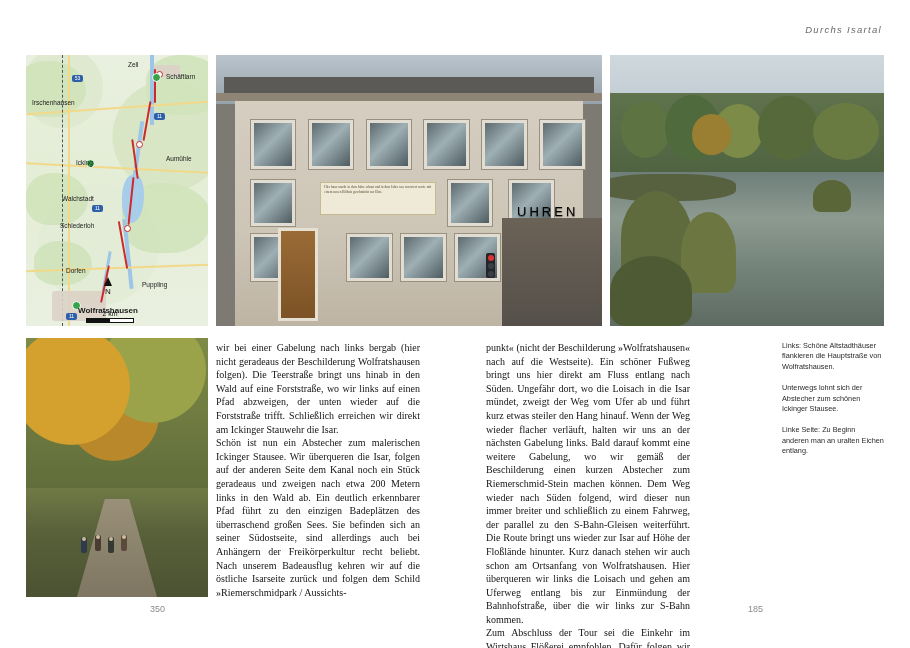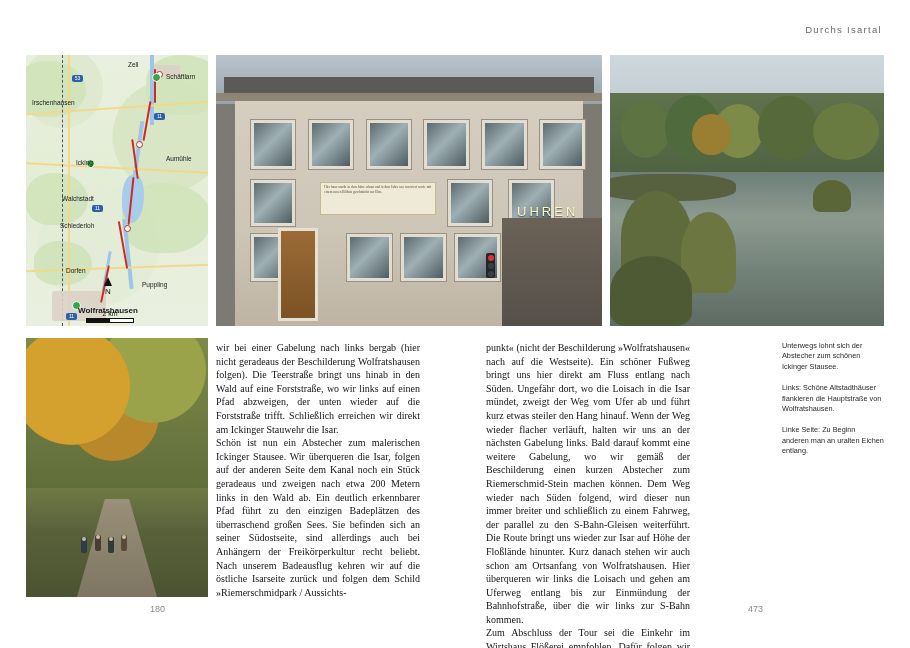--- a/index.html
+++ b/index.html
@@ -23,20 +23,21 @@
     background: #ffffff;
   }
   .running-head {
     position: absolute;
     right: 28px;
     top: 24px;
     font-family: "Liberation Sans", sans-serif;
     font-size: 9.5px;
     letter-spacing: 1.3px;
     color: #6a6a6a;
+    font-style: italic;
   }
 
   
   .map {
     position: absolute;
     left: 26px;
     top: 55px;
     width: 182px;
     height: 271px;
     background: #e8efdc;
@@ -190,21 +191,21 @@
     border:1px solid #c8b98f;
     font-family:"Liberation Serif", serif;
     font-size:3.4px;
     line-height:1.35;
     color:#5a4a2a;
     padding:2px 3px;
     overflow:hidden;
   }
   .shopsign {
     position:absolute;
-    color:#fef9c3;
+    color:#000000;
     font-family:"Liberation Sans", sans-serif;
     letter-spacing:3px;
     font-size:13px;
     text-shadow:0 1px 1px rgba(0,0,0,.5);
   }
   .shopfront {
     position:absolute;
     background: linear-gradient(180deg,#6b6257,#55504a);
   }
   .trafficlight {
@@ -427,21 +428,21 @@
     <p>wir bei einer Gabelung nach links bergab (hier nicht geradeaus der Beschilderung Wolfratshausen folgen). Die Teerstraße bringt uns hinab in den Wald auf eine Forststraße, wo wir links auf einen Pfad abzweigen, der unten wieder auf die Forststraße trifft. Schließlich erreichen wir direkt am Ickinger Stauwehr die Isar.</p>
     <p>Schön ist nun ein Abstecher zum malerischen Ickinger Stausee. Wir überqueren die Isar, folgen auf der anderen Seite dem Kanal noch ein Stück geradeaus und zweigen nach etwa 200 Metern links in den Wald ab. Ein deutlich erkennbarer Pfad führt zu den einzigen Badeplätzen des überraschend großen Sees. Sie befinden sich an seiner Südostseite, sind allerdings auch bei Anhängern der Freikörperkultur recht beliebt. Nach unserem Badeausflug kehren wir auf die östliche Isarseite zurück und folgen dem Schild »Riemerschmidpark / Aussichts-</p>
   </div>
 
   <div class="col" id="col-mid">
     <p>punkt« (nicht der Beschilderung »Wolfratshausen« nach auf die Westseite). Ein schöner Fußweg bringt uns hier direkt am Fluss entlang nach Süden. Ungefähr dort, wo die Loisach in die Isar mündet, zweigt der Weg vom Ufer ab und führt kurz etwas steiler den Hang hinauf. Wenn der Weg wieder flacher verläuft, halten wir uns an der nächsten Gabelung links. Bald darauf kommt eine weitere Gabelung, wo wir gemäß der Beschilderung einen kurzen Abstecher zum Riemerschmid-Stein machen können. Dem Weg wieder nach Süden folgend, wird dieser nun immer breiter und schließlich zu einem Fahrweg, der parallel zu den S-Bahn-Gleisen weiterführt. Die Route bringt uns wieder zur Isar auf Höhe der Floßlände hinunter. Kurz danach stehen wir auch schon am Ortsanfang von Wolfratshausen. Hier überqueren wir links die Loisach und gehen am Uferweg entlang bis zur Einmündung der Bahnhofstraße, über die wir links zur S-Bahn kommen.</p>
     <p>Zum Abschluss der Tour sei die Einkehr im Wirtshaus Flößerei empfohlen. Dafür folgen wir einfach der Loisach noch ein Stück weiter nach Süden.</p>
   </div>
 
   <div class="caption-col">
+    <p>Links: Schöne Altstadthäuser flankieren die Hauptstraße von Wolfratshausen.</p>
     <p>Unterwegs lohnt sich der Abstecher zum schönen Ickinger Stausee.</p>
-    <p>Links: Schöne Altstadthäuser flankieren die Hauptstraße von Wolfratshausen.</p>
     <p>Linke Seite: Zu Beginn anderen man an uralten Eichen entlang.</p>
   </div>
 
-  <div class="folio" id="folio-left">180</div>
-  <div class="folio" id="folio-right">473</div>
+  <div class="folio" id="folio-left">350</div>
+  <div class="folio" id="folio-right">185</div>
 
 </div>
 
 </body></html>

